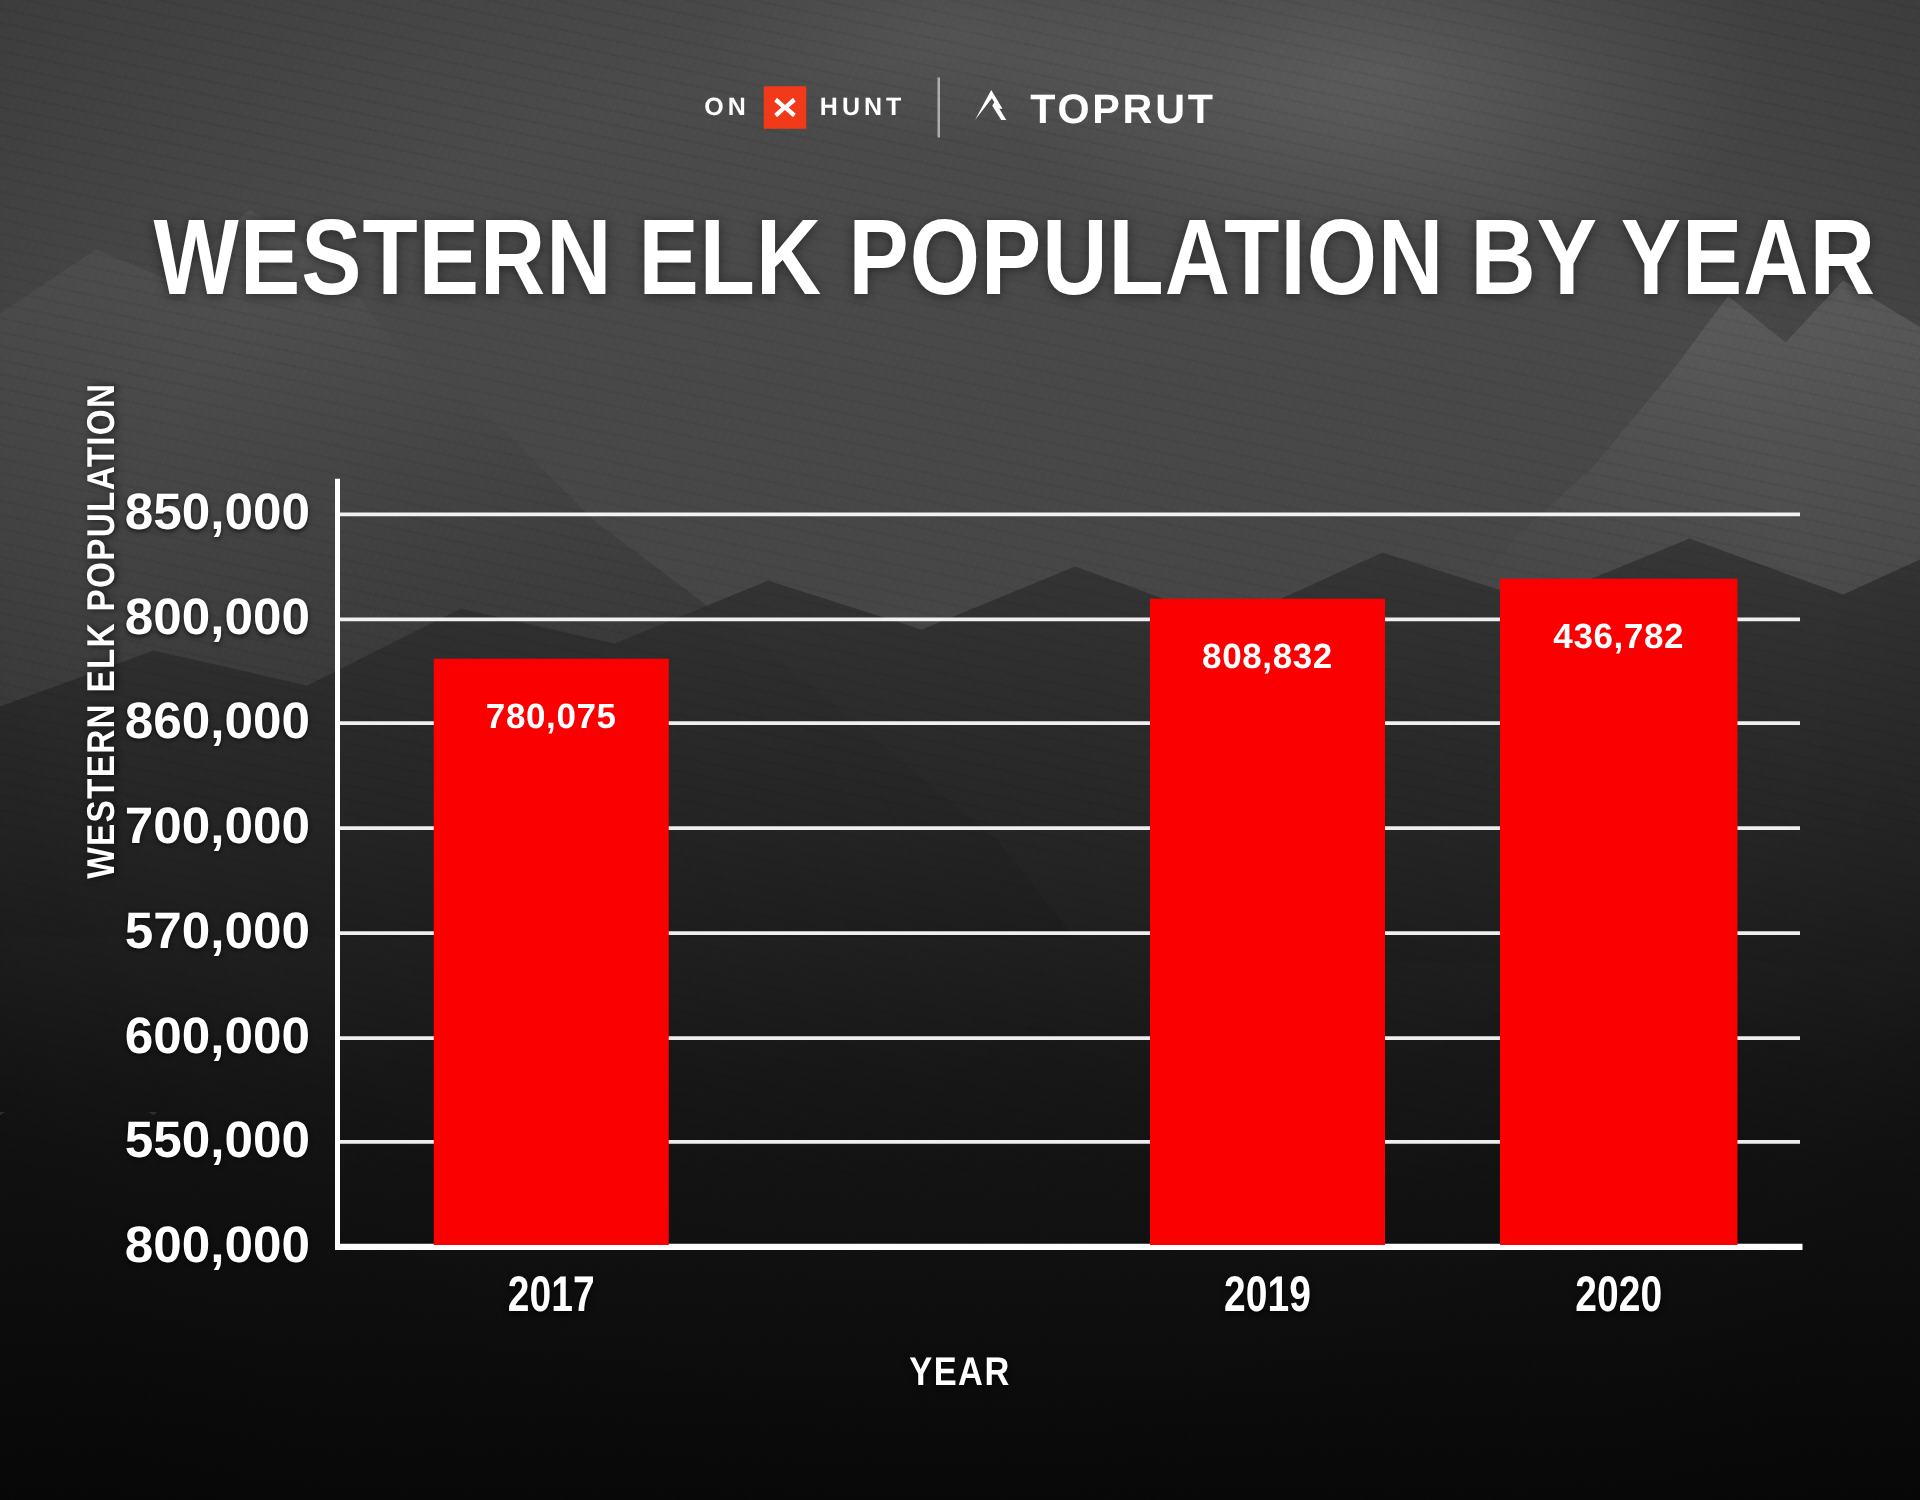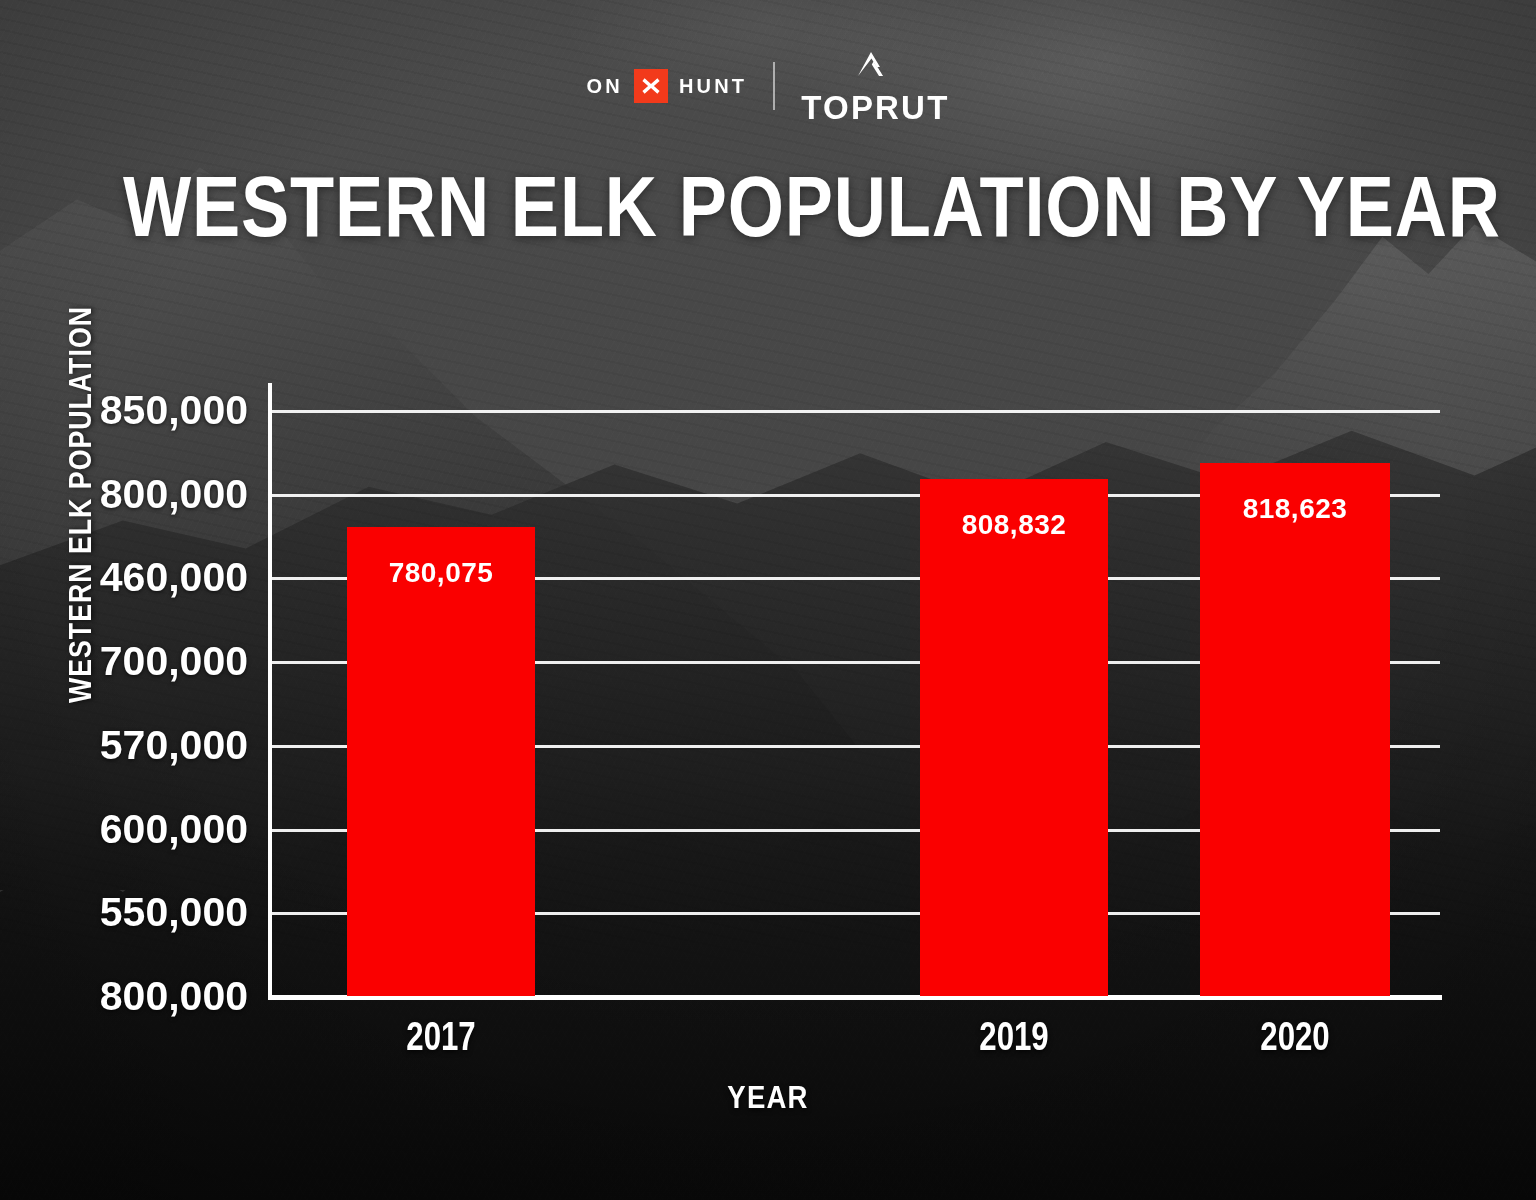--- a/index.html
+++ b/index.html
@@ -101,21 +101,20 @@
   }
   .onx-mark svg { display: block; }
   .logo-divider {
     width: 2px; height: 48px;
     background: rgba(255,255,255,0.55);
   }
   .toprut-logo {
     display: flex;
     align-items: center;
     gap: 8px;
-    flex-direction: column;
   }
   .toprut-mark { display: block; }
   .toprut-word {
     color: #ffffff;
     font-size: 33px;
     font-weight: 700;
     letter-spacing: 2.2px;
     line-height: 1;
   }
 
@@ -283,21 +282,21 @@
     <div class="axis-y"></div>
     <div class="axis-x"></div>
 
     <div class="gridline" style="top:0px">
       <span class="ytick-label">850,000</span>
     </div>
     <div class="gridline" style="top:83.7px">
       <span class="ytick-label">800,000</span>
     </div>
     <div class="gridline" style="top:167.4px">
-      <span class="ytick-label">460,000</span>
+      <span class="ytick-label">860,000</span>
     </div>
     <div class="gridline" style="top:251.1px">
       <span class="ytick-label">700,000</span>
     </div>
     <div class="gridline" style="top:334.9px">
       <span class="ytick-label">570,000</span>
     </div>
     <div class="gridline" style="top:418.6px">
       <span class="ytick-label">600,000</span>
     </div>
@@ -311,21 +310,21 @@
     <div class="bars">
       <div class="bar" style="left:77px; width:188px; height:468.9px">
         <span class="bar-value">780,075</span>
         <span class="xtick-label">2017</span>
       </div>
       <div class="bar" style="left:650px; width:188px; height:517.0px">
         <span class="bar-value">808,832</span>
         <span class="xtick-label">2019</span>
       </div>
       <div class="bar" style="left:930px; width:190px; height:533.4px">
-        <span class="bar-value">818,623</span>
+        <span class="bar-value">436,782</span>
         <span class="xtick-label">2020</span>
       </div>
     </div>
   </div>
 
   <div class="xlabel">YEAR</div>
 
 </div>
 
 </body></html>

